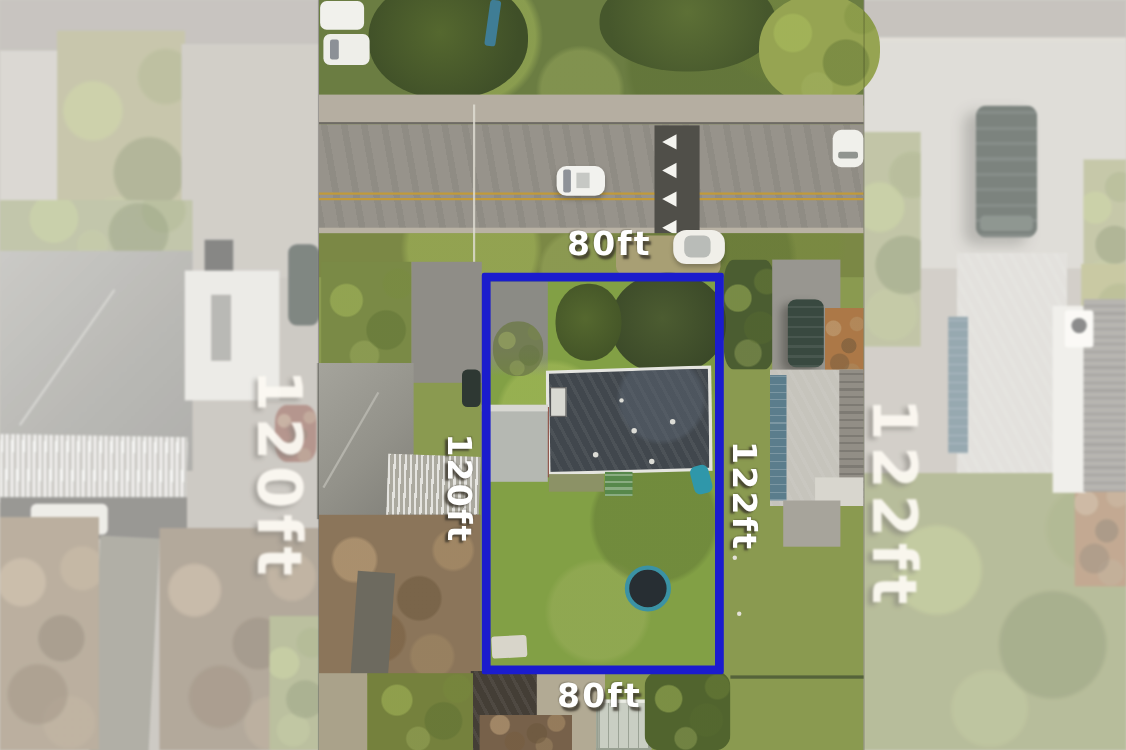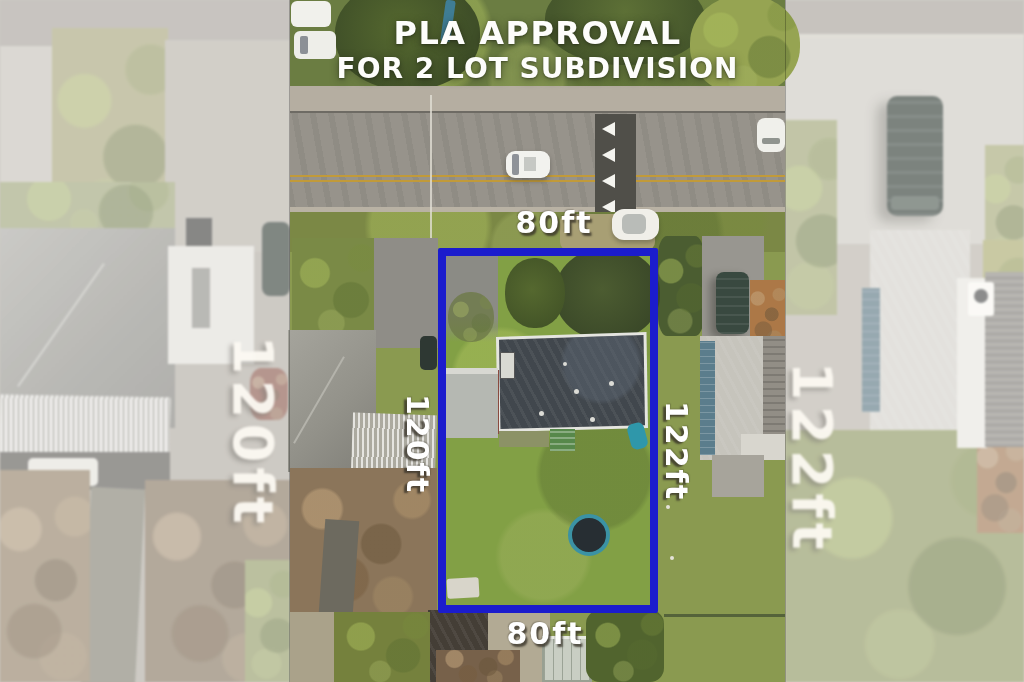--- a/index.html
+++ b/index.html
@@ -179,16 +179,14 @@
   <div class="a" style="left:289px;top:0;width:1px;height:682px;background:rgba(0,0,0,.25);"></div>
   <div class="a" style="left:785px;top:0;width:1px;height:682px;background:rgba(0,0,0,.25);"></div>
 
   <div class="a" style="left:438px;top:248px;width:220px;height:365px;border:8px solid #1b1ccd;border-radius:2px;box-sizing:border-box;"></div>
 
   <div class="a dim center-h" style="left:554px;top:205px;">80ft</div>
   <div class="a dim center-rot" style="left:417px;top:444px;">120ft</div>
   <div class="a dim center-rot" style="left:676px;top:451px;">122ft</div>
   <div class="a dim center-h" style="left:545px;top:616px;">80ft</div>
 
-  <div class="a title t1">PLA APPROVAL</div>
-  <div class="a title t2">FOR 2 LOT SUBDIVISION</div>
 
 </div>
 
 </body></html>

